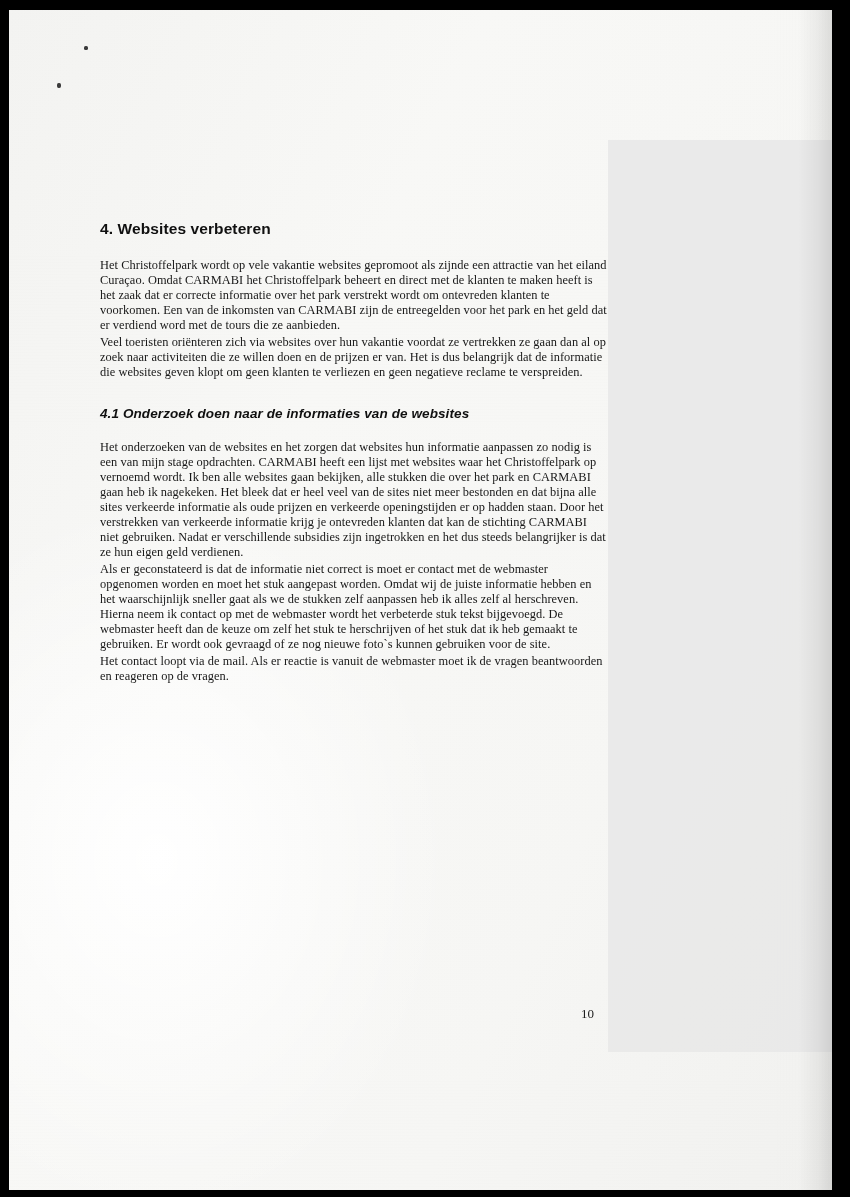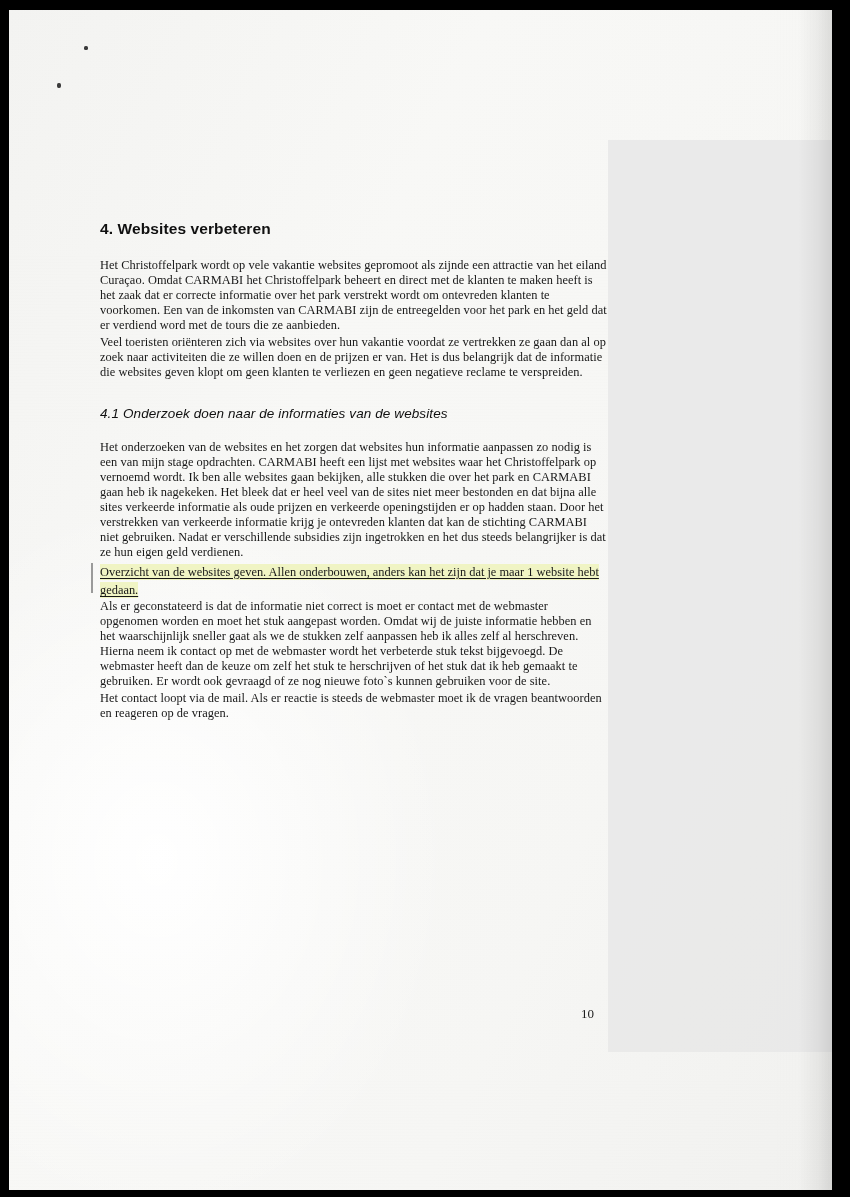--- a/index.html
+++ b/index.html
@@ -93,21 +93,21 @@
     font-weight: bold;
     color: #101010;
     letter-spacing: .1px;
     margin: 0 0 19px 0;
     line-height: 1.2;
   }
 
   .h2 {
     font-family: "Liberation Sans", sans-serif;
     font-size: 13.5px;
-    font-weight: normal;
+    font-weight: bold;
     font-style: italic;
     color: #101010;
     letter-spacing: .1px;
     margin: 26px 0 18px 0;
     line-height: 1.2;
   }
 
   p.body {
     font-family: "Liberation Serif", serif;
     font-size: 12.4px;
@@ -171,27 +171,23 @@
 
     <div id="content">
 
       <h1 class="h1">4. Websites verbeteren</h1>
       <p class="body">Het Christoffelpark wordt op vele vakantie websites gepromoot als zijnde een attractie van het eiland Curaçao. Omdat CARMABI het Christoffelpark beheert en direct met de klanten te maken heeft is het zaak dat er correcte informatie over het park verstrekt wordt om ontevreden klanten te voorkomen. Een van de inkomsten van CARMABI zijn de entreegelden voor het park en het geld dat er verdiend word met de tours die ze aanbieden.</p>
       <p class="body">Veel toeristen oriënteren zich via websites over hun vakantie voordat ze vertrekken ze gaan dan al op zoek naar activiteiten die ze willen doen en de prijzen er van. Het is dus belangrijk dat de informatie die websites geven klopt om geen klanten te verliezen en geen negatieve reclame te verspreiden.</p>
 
       <h2 class="h2">4.1 Onderzoek doen naar de informaties van de websites</h2>
       <p class="body">Het onderzoeken van de websites en het zorgen dat websites hun informatie aanpassen zo nodig is een van mijn stage opdrachten. CARMABI heeft een lijst met websites waar het Christoffelpark op vernoemd wordt. Ik ben alle websites gaan bekijken, alle stukken die over het park en CARMABI gaan heb ik nagekeken. Het bleek dat er heel veel van de sites niet meer bestonden en dat bijna alle sites verkeerde informatie als oude prijzen en verkeerde openingstijden er op hadden staan. Door het verstrekken van verkeerde informatie krijg je ontevreden klanten dat kan de stichting CARMABI niet gebruiken. Nadat er verschillende subsidies zijn ingetrokken en het dus steeds belangrijker is dat ze hun eigen geld verdienen.</p>
 
-      <div class="marked-block">
-        <span class="change-bar"></span>
-        <span class="marked">Overzicht van de websites geven. Allen onderbouwen, anders kan het zijn dat je maar 1 website hebt gedaan.</span>
-      </div>
 
       <p class="body">Als er geconstateerd is dat de informatie niet correct is moet er contact met de webmaster opgenomen worden en moet het stuk aangepast worden. Omdat wij de juiste informatie hebben en het waarschijnlijk sneller gaat als we de stukken zelf aanpassen heb ik alles zelf al herschreven. Hierna neem ik contact op met de webmaster wordt het verbeterde stuk tekst bijgevoegd. De webmaster heeft dan de keuze om zelf het stuk te herschrijven of het stuk dat ik heb gemaakt te gebruiken. Er wordt ook gevraagd of ze nog nieuwe foto`s kunnen gebruiken voor de site.</p>
-      <p class="body">Het contact loopt via de mail. Als er reactie is steeds de webmaster moet ik de vragen beantwoorden en reageren op de vragen.</p>
+      <p class="body">Het contact loopt via de mail. Als er reactie is vanuit de webmaster moet ik de vragen beantwoorden en reageren op de vragen.</p>
 
     </div>
 
     <div id="page-number">10</div>
 
     <div id="gutter-shade"></div>
 
   </div>
 </div>
 

